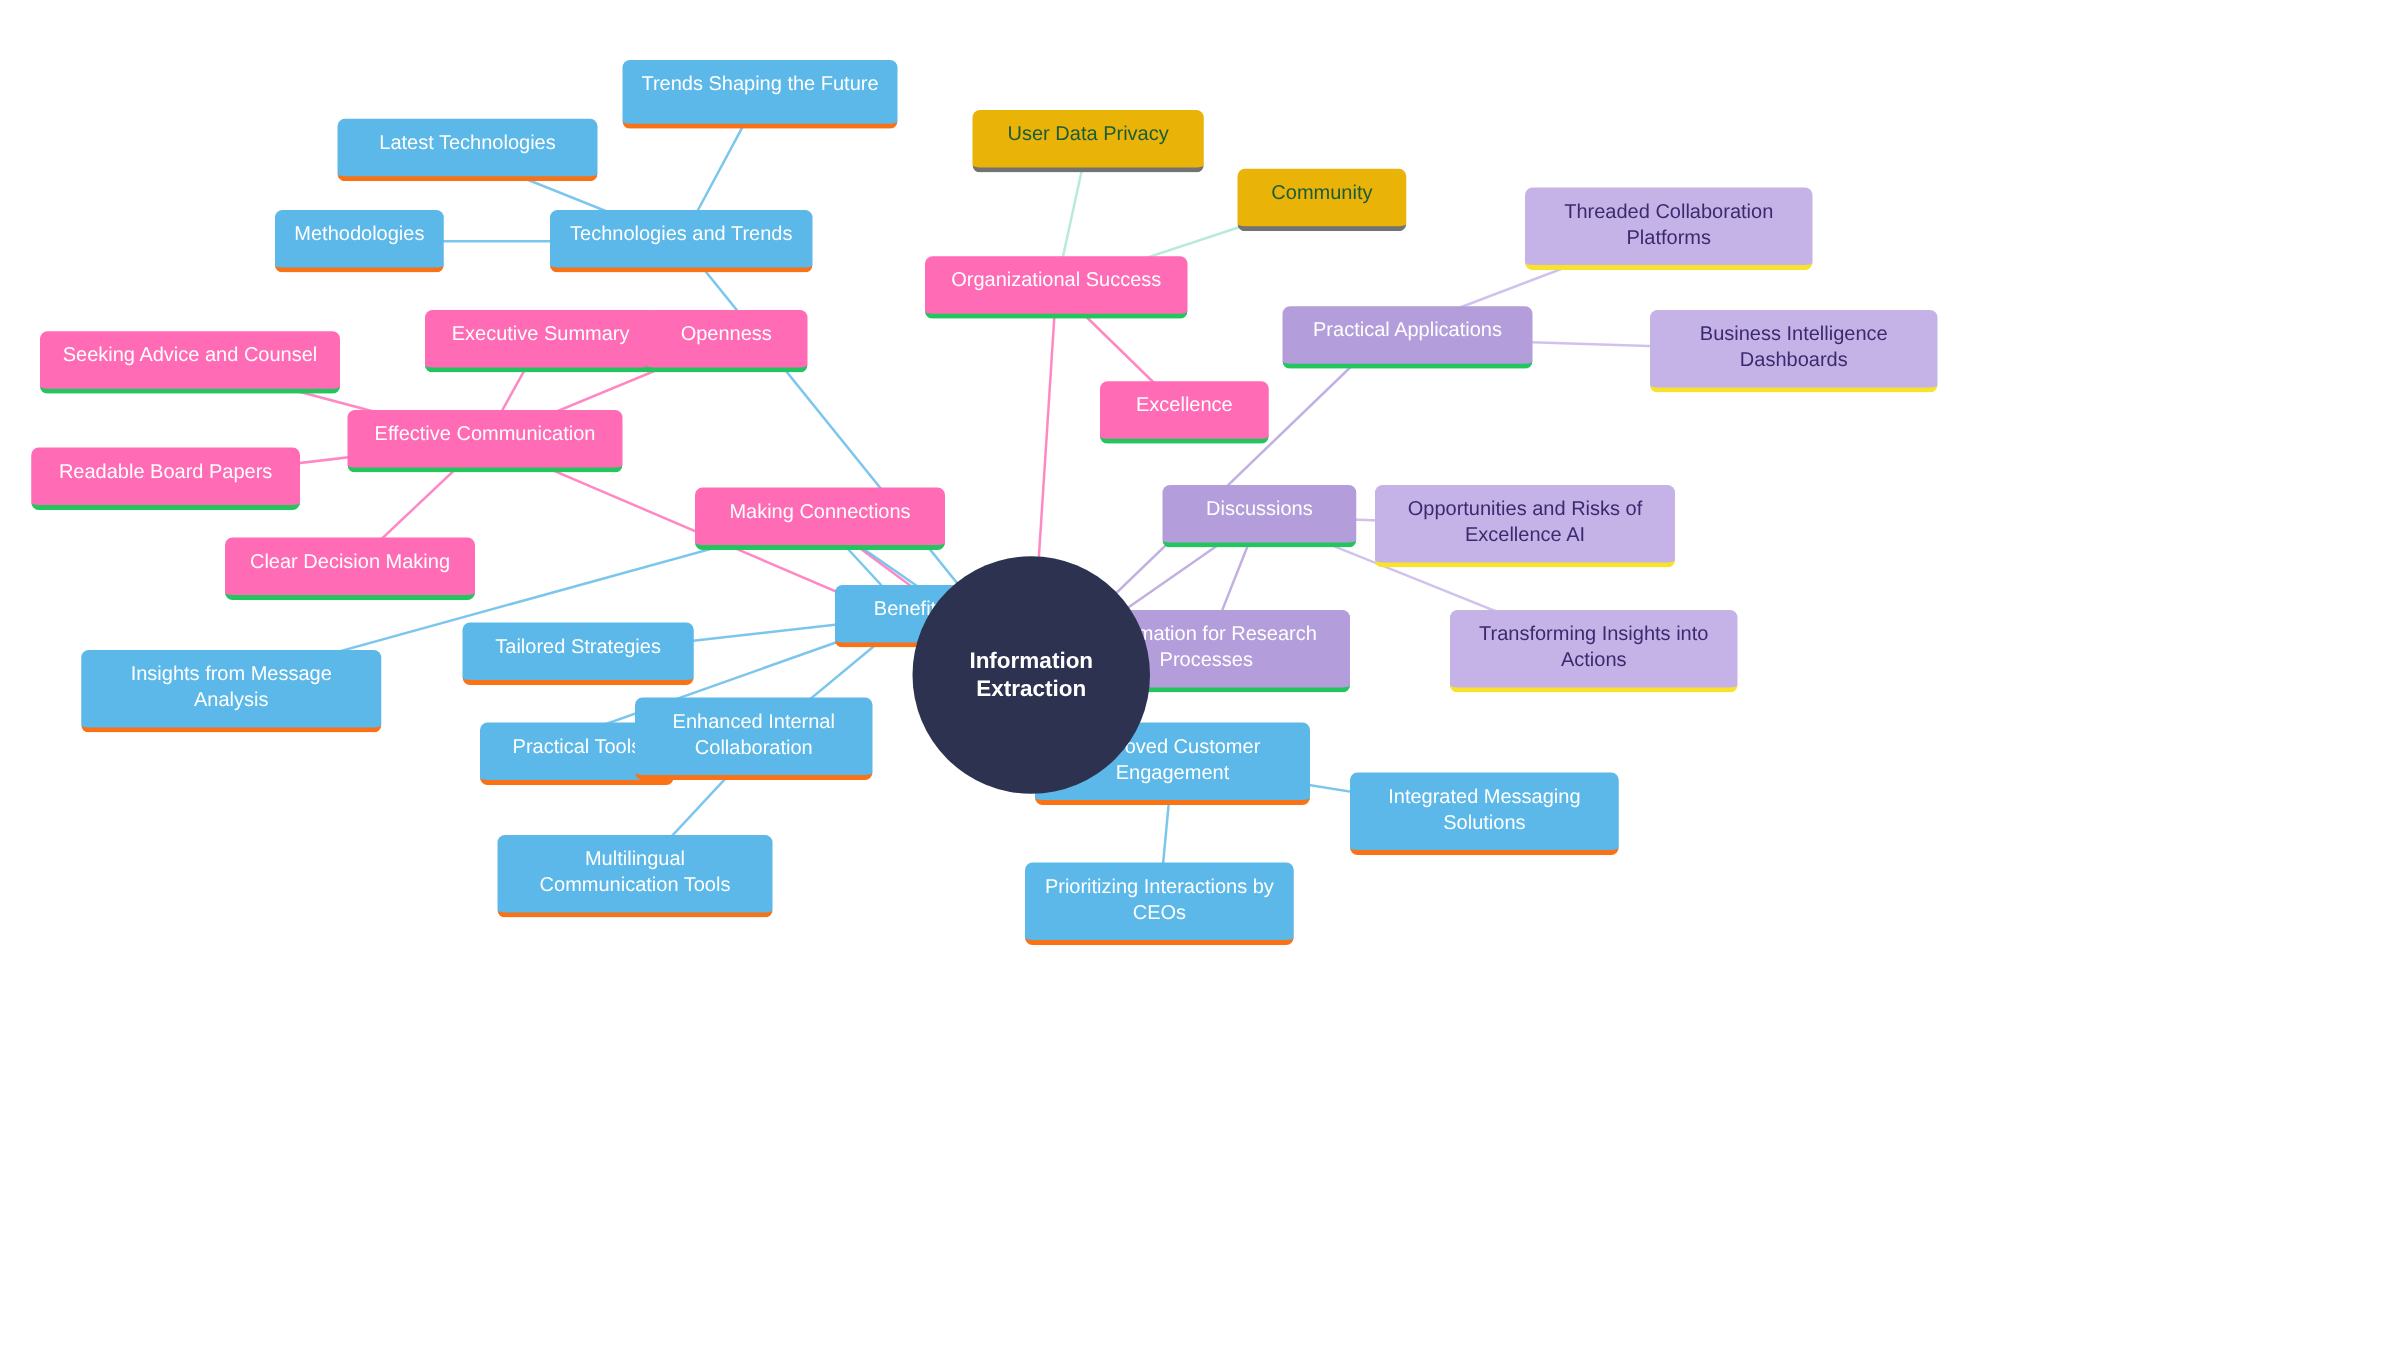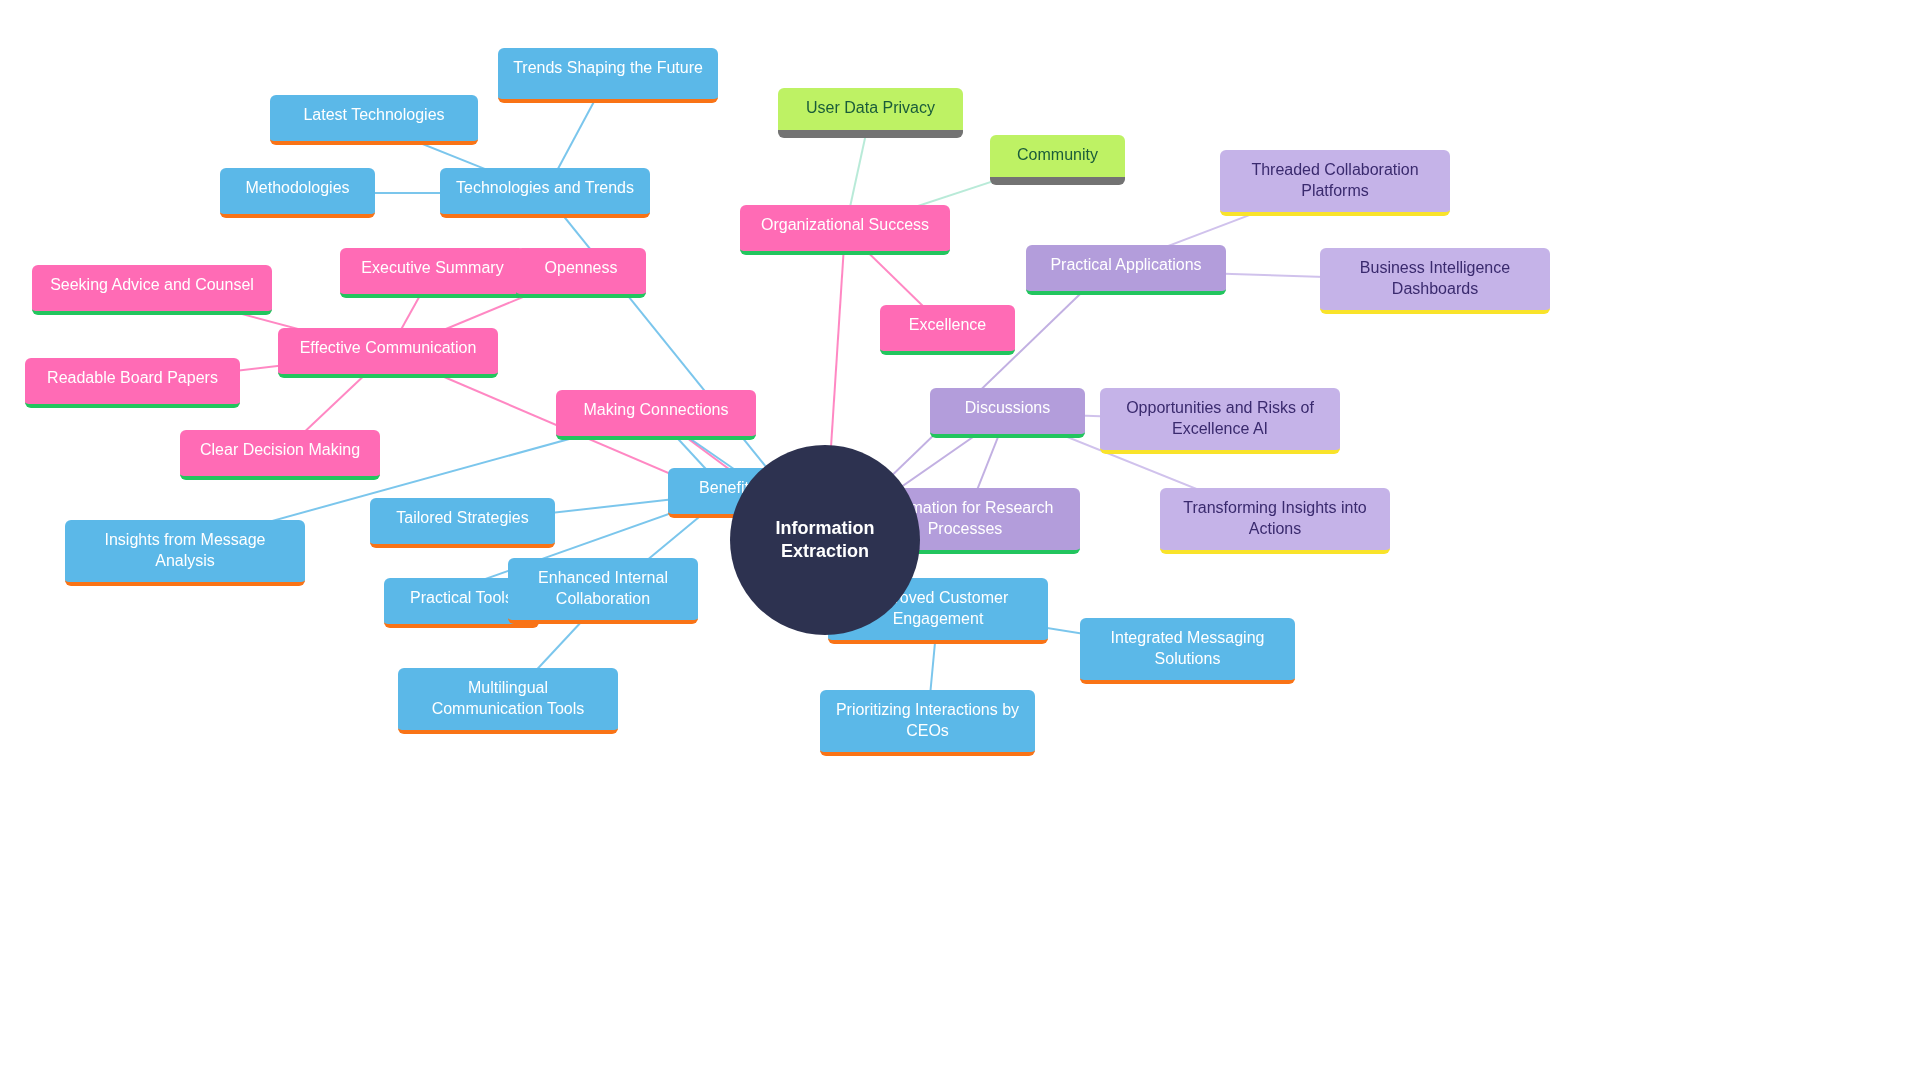--- a/index.html
+++ b/index.html
@@ -63,23 +63,23 @@
       background: #b39ddb;
       color: #ffffff;
       border-bottom: 4px solid #22c55e;
     }
     .node-lavender {
       background: #c5b3e8;
       color: #3a2a6e;
       border-bottom: 4px solid #f9e32a;
     }
     .node-green {
-      background: #bef264;
+      background: #eab308;
       color: #1a5c3a;
-      border-bottom: 8px solid #737373;
+      border-bottom: 4px solid #737373;
     }
   </style>
 </head>
 <body>
 
 <div id="mindmap-container">
   <svg id="connections">
       <line x1="825" y1="540" x2="545" y2="193" stroke="#5bb8e8" stroke-width="2" opacity="0.8"></line>
       <line x1="545" y1="193" x2="608" y2="75.5" stroke="#5bb8e8" stroke-width="2" opacity="0.8"></line>
       <line x1="545" y1="193" x2="362.5" y2="120" stroke="#5bb8e8" stroke-width="2" opacity="0.8"></line>
@@ -107,21 +107,21 @@
       <line x1="825" y1="540" x2="1007.5" y2="413" stroke="#b39ddb" stroke-width="2" opacity="0.8"></line>
       <line x1="1007.5" y1="413" x2="1220" y2="420.5" stroke="#c5b3e8" stroke-width="2" opacity="0.8"></line>
       <line x1="1007.5" y1="413" x2="1275" y2="520.5" stroke="#c5b3e8" stroke-width="2" opacity="0.8"></line>
       <line x1="1007.5" y1="413" x2="965" y2="520.5" stroke="#b39ddb" stroke-width="2" opacity="0.8"></line>
       <line x1="656" y1="415" x2="938" y2="610.5" stroke="#5bb8e8" stroke-width="2" opacity="0.8"></line>
       <line x1="938" y1="610.5" x2="1187.5" y2="650.5" stroke="#5bb8e8" stroke-width="2" opacity="0.8"></line>
       <line x1="938" y1="610.5" x2="927.5" y2="722.5" stroke="#5bb8e8" stroke-width="2" opacity="0.8"></line>
     </svg>
 <div class="node node-blue" style="left: 498px; top: 48px; width: 220px; min-height: 55px;">Trends Shaping the Future</div>
     <div class="node node-blue" style="left: 270px; top: 95px; width: 208px; min-height: 50px;">Latest Technologies</div>
-    <div class="node node-blue" style="left: 220px; top: 168px; width: 155px; min-height: 50px;">Methodologies</div>
+    <div class="node node-blue" style="left: 220px; top: 168px; width: 135px; min-height: 50px;">Methodologies</div>
     <div class="node node-blue" style="left: 440px; top: 168px; width: 210px; min-height: 50px;">Technologies and Trends</div>
     <div class="node node-pink" style="left: 340px; top: 248px; width: 185px; min-height: 50px;">Executive Summary</div>
     <div class="node node-pink" style="left: 516px; top: 248px; width: 130px; min-height: 50px;">Openness</div>
     <div class="node node-pink" style="left: 278px; top: 328px; width: 220px; min-height: 50px;">Effective Communication</div>
     <div class="node node-pink" style="left: 32px; top: 265px; width: 240px; min-height: 50px;">Seeking Advice and Counsel</div>
     <div class="node node-pink" style="left: 25px; top: 358px; width: 215px; min-height: 50px;">Readable Board Papers</div>
     <div class="node node-pink" style="left: 180px; top: 430px; width: 200px; min-height: 50px;">Clear Decision Making</div>
     <div class="node node-pink" style="left: 556px; top: 390px; width: 200px; min-height: 50px;">Making Connections</div>
     <div class="node node-blue" style="left: 668px; top: 468px; width: 120px; min-height: 50px;">Benefits</div>
     <div class="node node-blue" style="left: 370px; top: 498px; width: 185px; min-height: 50px;">Tailored Strategies</div>

